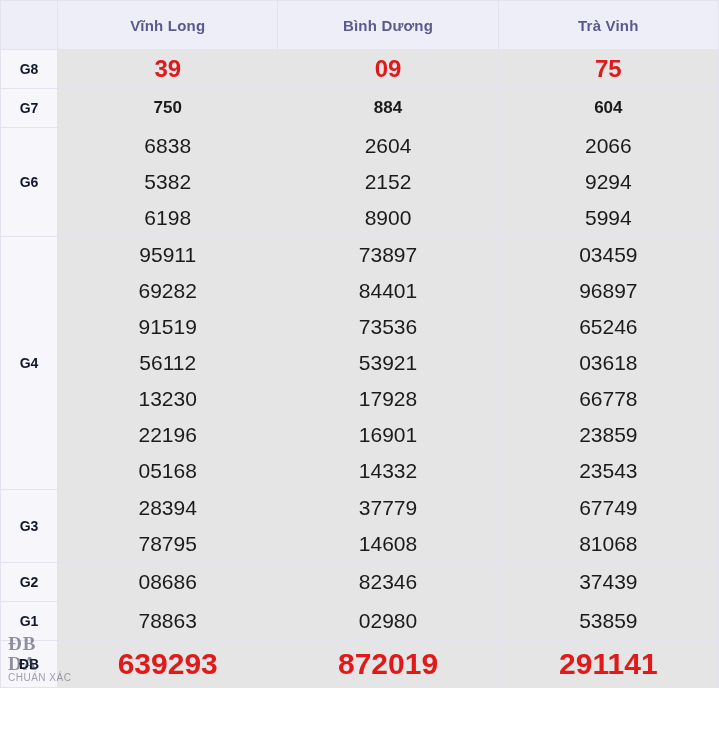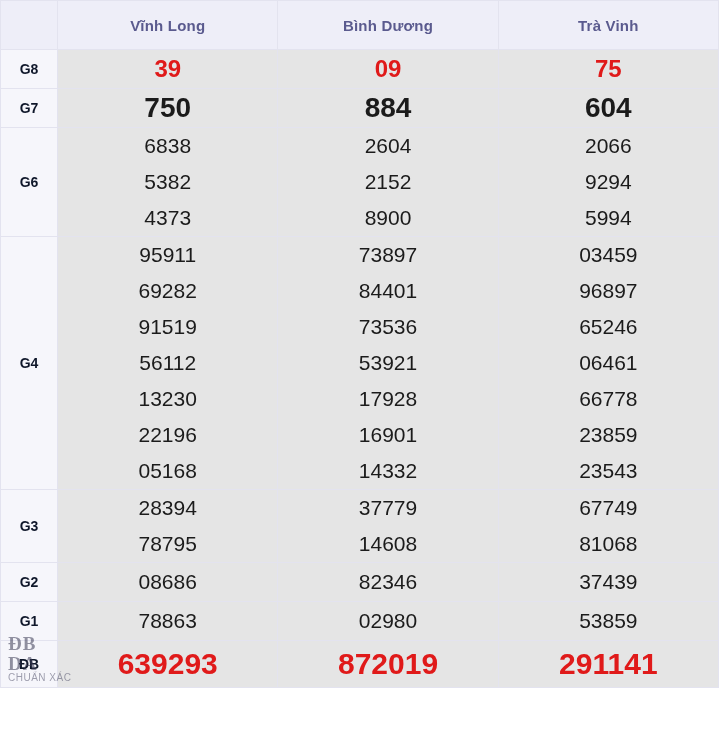--- a/index.html
+++ b/index.html
@@ -58,21 +58,21 @@
   }
   
   tr.g8 td.num-cell,
   tr.special td.num-cell {
     color: #e01a1a;
     font-weight: bold;
   }
   tr.g8 td.num-cell { font-size: 24px; }
   tr.g8 td.num-cell .num, tr.g8 td.prize-label { height: 38px; line-height: 38px; }
   tr.g7 td.num-cell .num { height: 38px; line-height: 38px; font-weight: bold; }
-  tr.g7 td.num-cell { font-size: 28px; }
+  tr.g7 td.num-cell { font-size: 17px; }
   tr.g5 td.num-cell .num { height: 38px; line-height: 38px; }
   tr.g2 td.num-cell .num, tr.g1 td.num-cell .num { height: 38px; line-height: 38px; }
 
   tr.special td.num-cell {
     font-size: 30px;
   }
   tr.special td.num-cell .num { height: 46px; line-height: 46px; }
   tr.special td.prize-label { height: 46px; }
 
   
@@ -158,21 +158,21 @@
         <td class="num-cell">
           <span class="num">604</span>
         </td>
       </tr>
 
       <tr>
         <td class="prize-label">G6</td>
         <td class="num-cell">
           <span class="num">6838</span>
           <span class="num">5382</span>
-          <span class="num">4373</span>
+          <span class="num">6198</span>
         </td>
         <td class="num-cell">
           <span class="num">2604</span>
           <span class="num">2152</span>
           <span class="num">8900</span>
         </td>
         <td class="num-cell">
           <span class="num">2066</span>
           <span class="num">9294</span>
           <span class="num">5994</span>
@@ -197,21 +197,21 @@
           <span class="num">73536</span>
           <span class="num">53921</span>
           <span class="num">17928</span>
           <span class="num">16901</span>
           <span class="num">14332</span>
         </td>
         <td class="num-cell">
           <span class="num">03459</span>
           <span class="num">96897</span>
           <span class="num">65246</span>
-          <span class="num">06461</span>
+          <span class="num">03618</span>
           <span class="num">66778</span>
           <span class="num">23859</span>
           <span class="num">23543</span>
         </td>
       </tr>
 
       <tr>
         <td class="prize-label">G3</td>
         <td class="num-cell">
           <span class="num">28394</span>

